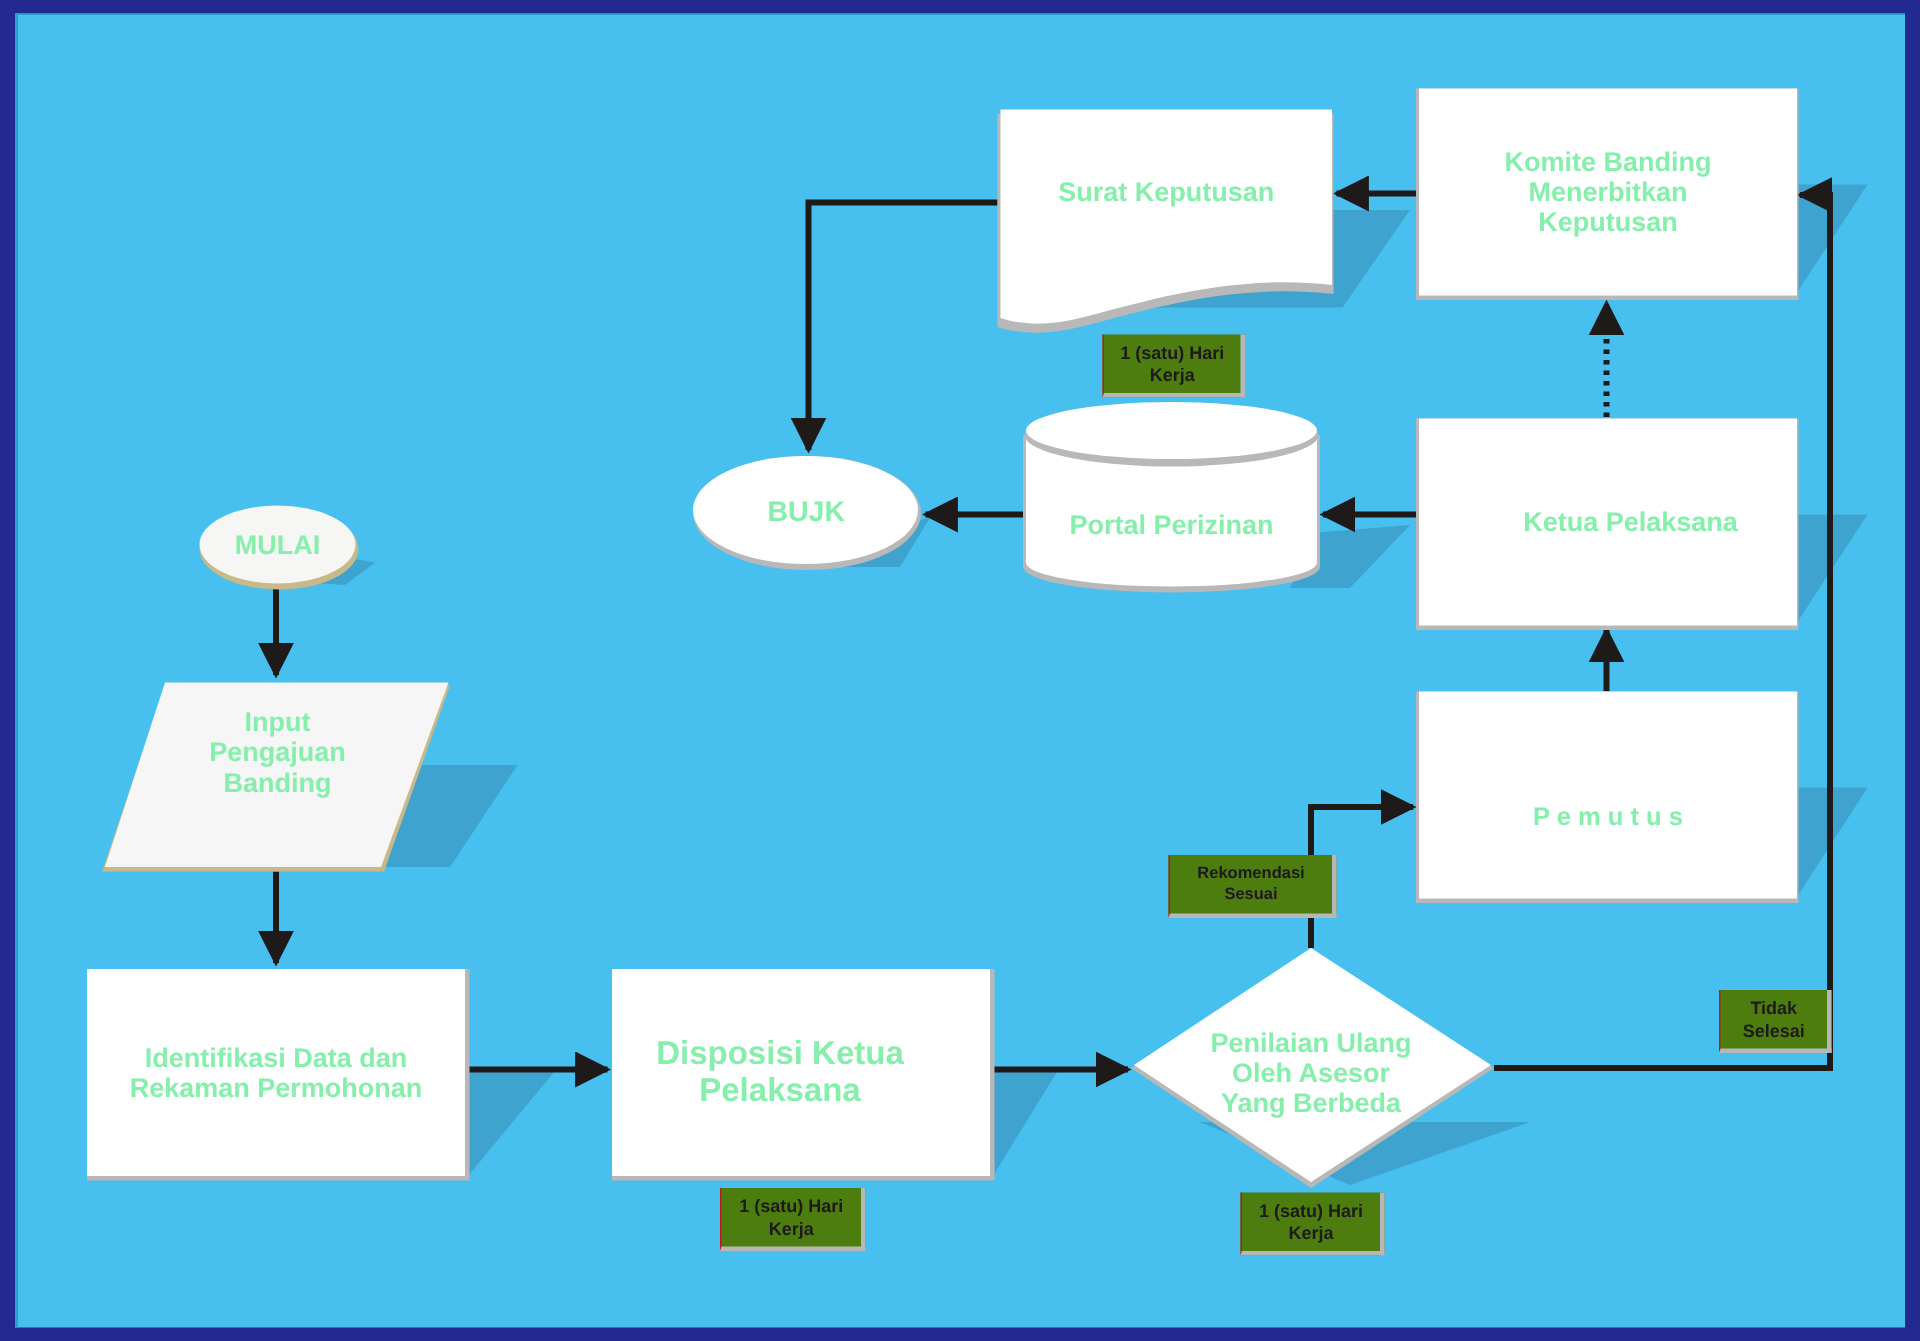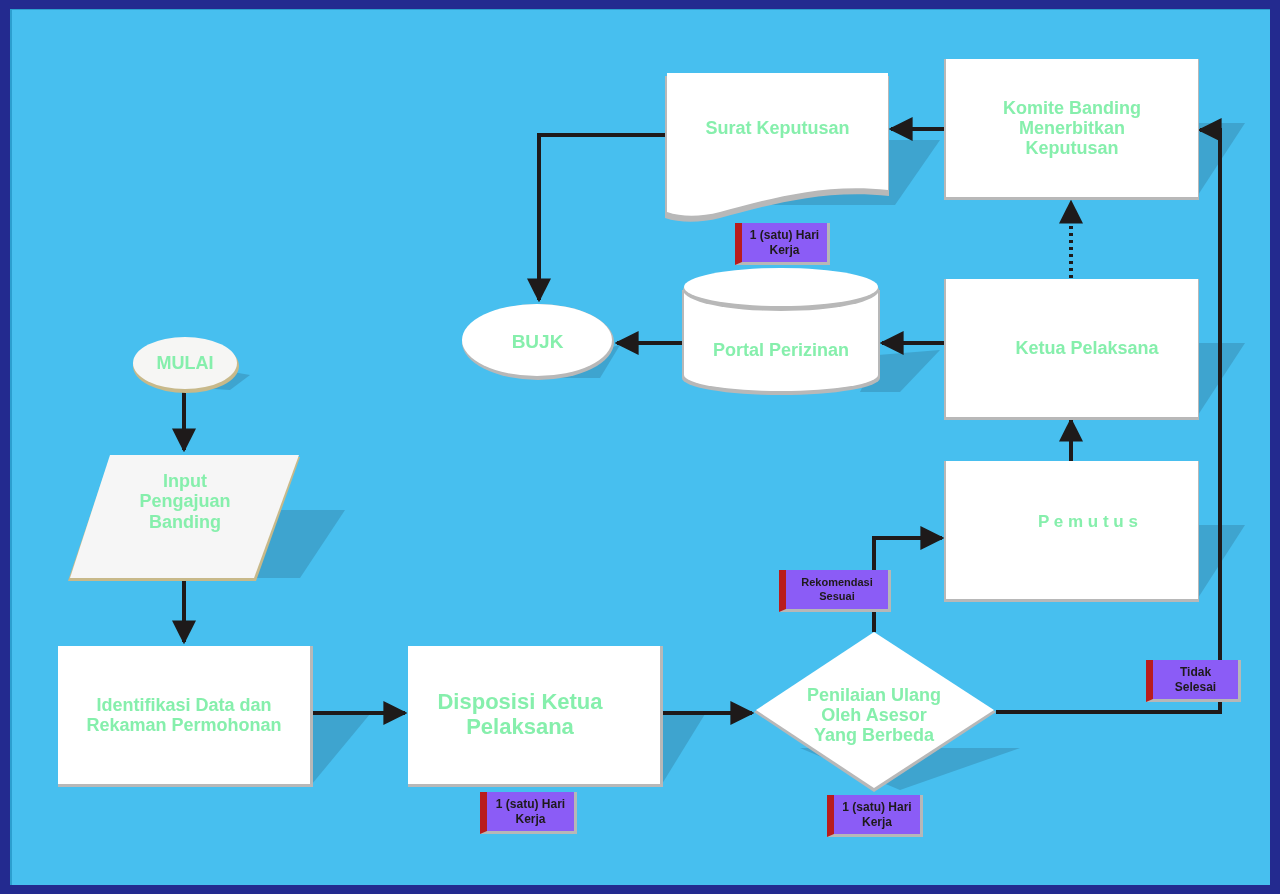--- a/index.html
+++ b/index.html
@@ -5,22 +5,22 @@
   html, body { margin:0; padding:0; }
   body { width:1280px; height:894px; background:#1e1f86; position:relative; overflow:hidden;
          font-family:"Liberation Sans", sans-serif; }
   #frame { position:absolute; left:0; top:0; width:1280px; height:894px; box-sizing:border-box;
            background:#232a8f; }
   #canvas { position:absolute; left:10px; top:9px; width:1260px; height:876px; background:#47bfef;
             border-top:1px solid #2c9fcf; border-left:2px solid #2c9fcf; box-sizing:border-box; }
   #diagram { position:absolute; left:0; top:0; }
   .lbl { position:absolute; display:flex; align-items:center; justify-content:center; text-align:center;
          color:#86efac; font-weight:bold; line-height:1.12; white-space:pre-line; }
-  .badge { position:absolute; background:#8b5cf6; border-right:3px solid #b7b7b7; border-bottom:3px solid #b7b7b7;
-           border-left:7px solid #b91c1c; box-sizing:border-box; display:flex; align-items:center;
+  .badge { position:absolute; background:#4d7c0f; border-right:3px solid #b7b7b7; border-bottom:3px solid #b7b7b7;
+           border-left:1px solid #b91c1c; box-sizing:border-box; display:flex; align-items:center;
            justify-content:center; text-align:center; font-weight:bold; color:#1e1a1a;
            font-size:12px; line-height:1.2; white-space:pre-line; }
 </style>
 </head>
 <body>
 
 <div id="frame">
   <div id="canvas"></div>
 </div>
 
@@ -111,31 +111,31 @@
 <div class="lbl" style="left:133px;top:340px;width:104px;height:46px;font-size:18px;">MULAI</div>
 <div class="lbl" style="left:90px;top:444px;width:190px;height:115px;font-size:18px;">Input
 Pengajuan
 Banding</div>
 <div class="lbl" style="left:58px;top:646px;width:252px;height:138px;font-size:18px;">Identifikasi Data dan
 Rekaman Permohonan</div>
 <div class="lbl" style="left:408px;top:646px;width:224px;height:138px;font-size:22px;">Disposisi Ketua Pelaksana</div>
 <div class="lbl" style="left:776px;top:660px;width:196px;height:110px;font-size:18px;">Penilaian Ulang
 Oleh Asesor
 Yang Berbeda</div>
-<div class="lbl" style="left:946px;top:453px;width:252px;height:138px;font-size:17px;margin-left:16px;">P e m u t u s</div>
+<div class="lbl" style="left:946px;top:476px;width:252px;height:138px;font-size:17px;">P e m u t u s</div>
 <div class="lbl" style="left:946px;top:279px;width:252px;height:138px;font-size:18px;padding-left:15px;">Ketua Pelaksana</div>
 <div class="lbl" style="left:946px;top:64px;width:252px;height:128px;font-size:18px;">Komite Banding
 Menerbitkan
 Keputusan</div>
 <div class="lbl" style="left:667px;top:108px;width:221px;height:40px;font-size:18px;">Surat Keputusan</div>
 <div class="lbl" style="left:684px;top:330px;width:194px;height:40px;font-size:18px;">Portal Perizinan</div>
 <div class="lbl" style="left:480px;top:322px;width:115px;height:40px;font-size:19px;">BUJK</div>
 
 <div class="badge" style="left:735px;top:223px;width:95px;height:42px;">1 (satu) Hari
 Kerja</div>
 <div class="badge" style="left:480px;top:792px;width:97px;height:42px;">1 (satu) Hari
 Kerja</div>
 <div class="badge" style="left:827px;top:795px;width:96px;height:42px;">1 (satu) Hari
 Kerja</div>
 <div class="badge" style="left:779px;top:570px;width:112px;height:42px;font-size:11px;">Rekomendasi
 Sesuai</div>
-<div class="badge" style="left:1146px;top:660px;width:95px;height:42px;">Tidak
+<div class="badge" style="left:1146px;top:660px;width:75px;height:42px;">Tidak
 Selesai</div>
 
 </body></html>

